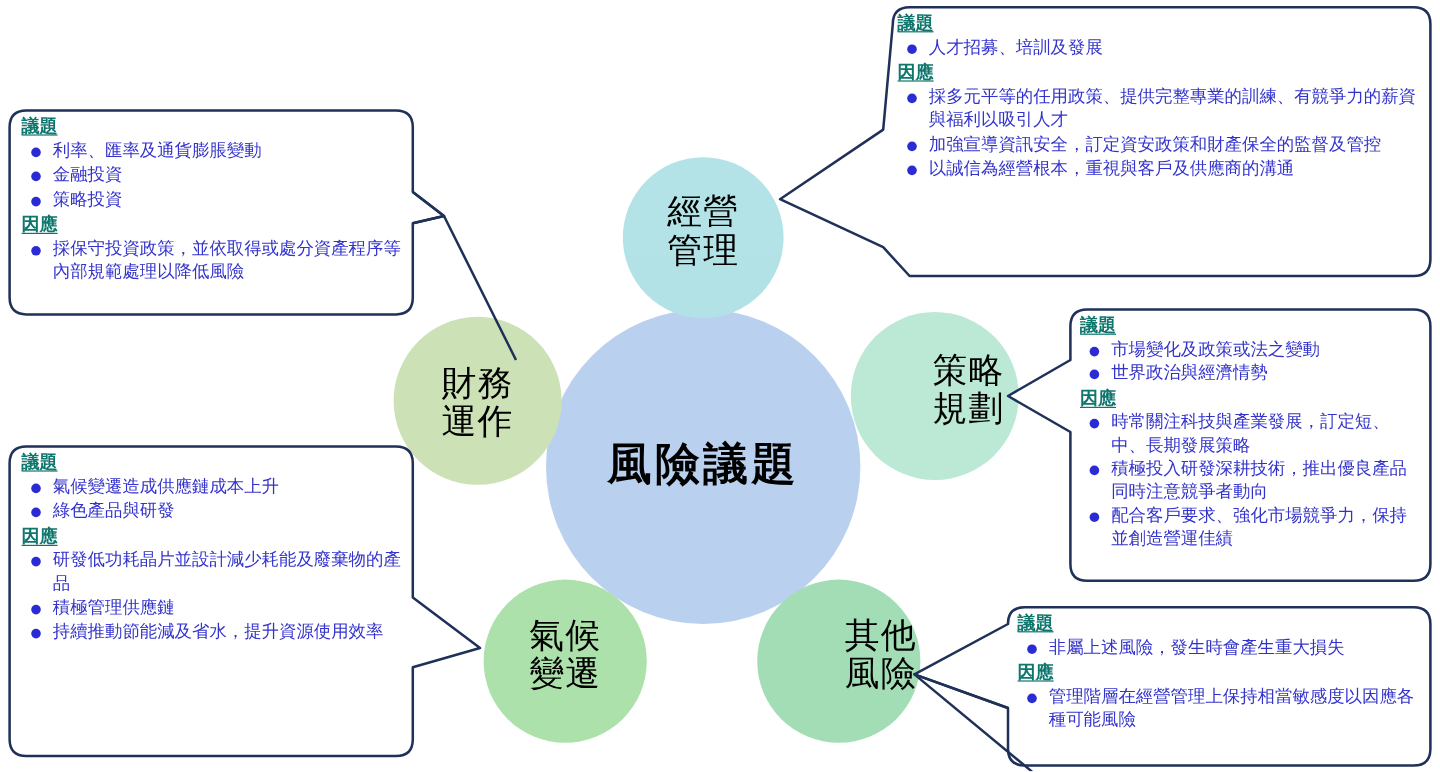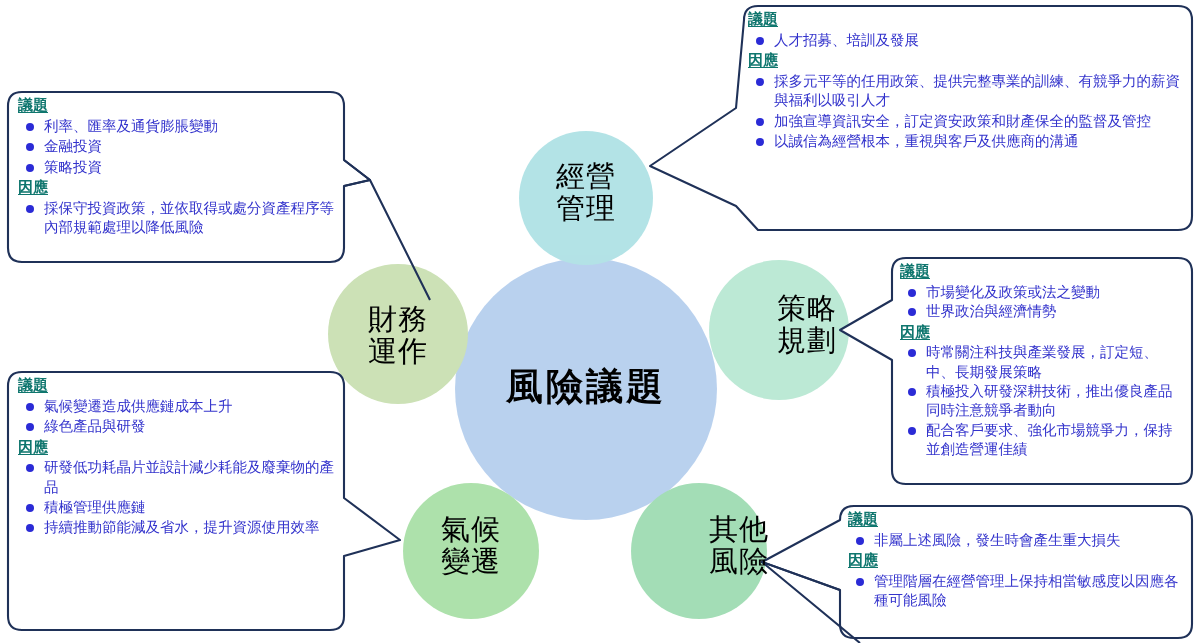--- a/index.html
+++ b/index.html
@@ -78,21 +78,21 @@
 
   <div class="bubble-label sat-label" style="left:328px;top:282px;width:140px;margin-top:21px;">財務
 運作</div>
 
   <div class="bubble-label sat-label" style="left:737px;top:292px;width:140px;">策略
 規劃</div>
 
   <div class="bubble-label sat-label" style="left:401px;top:513px;width:140px;">氣候
 變遷</div>
 
-  <div class="bubble-label sat-label" style="left:629px;top:513px;width:140px;text-align:right;">其他
+  <div class="bubble-label sat-label" style="left:664px;top:513px;width:140px;">其他
 風險</div>
 
   <div class="callout" style="left:18px;top:96px;width:324px;">
     <span class="hdr">議題</span>
     <ul>
       <li>利率、匯率及通貨膨脹變動</li>
       <li>金融投資</li>
       <li>策略投資</li>
     </ul>
     <span class="hdr">因應</span>

